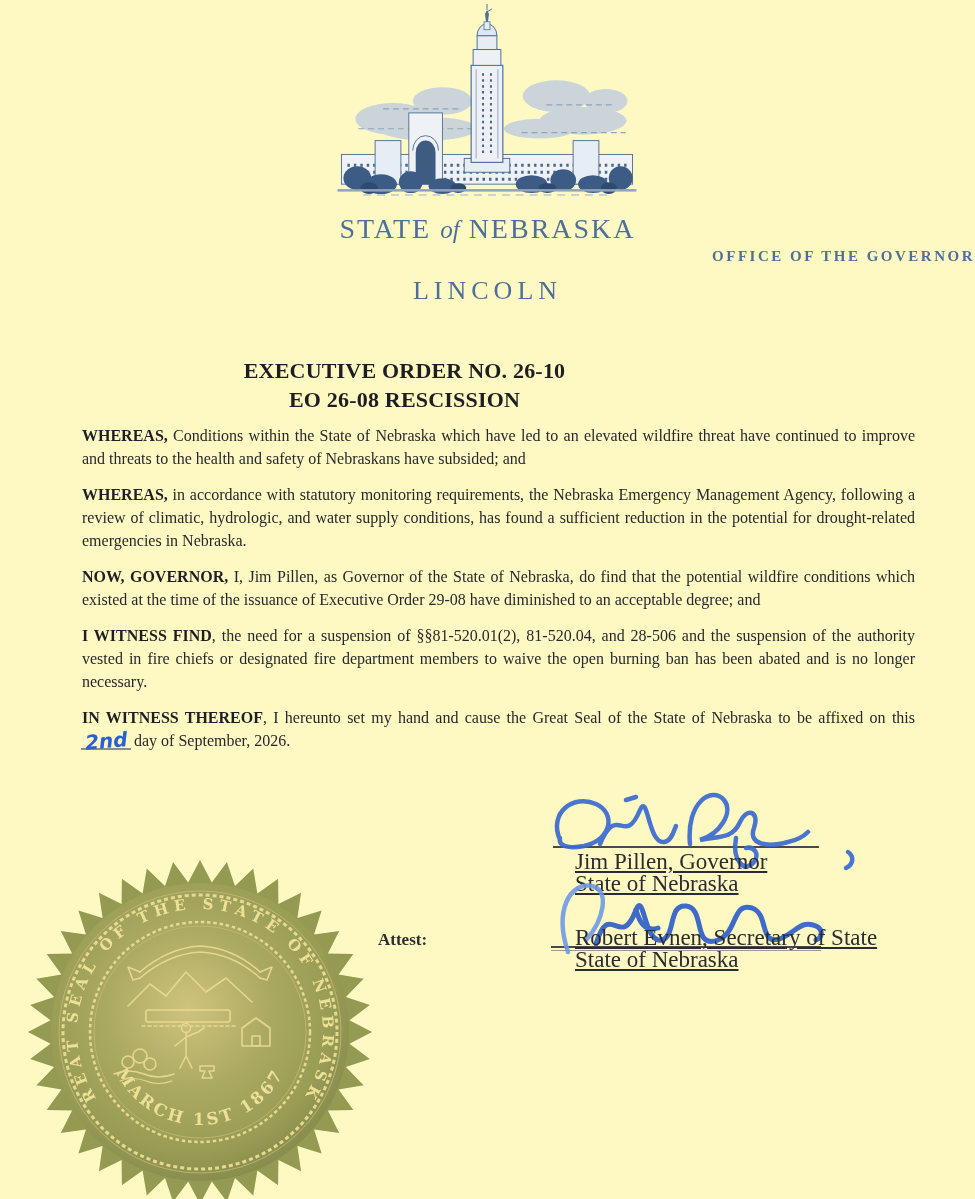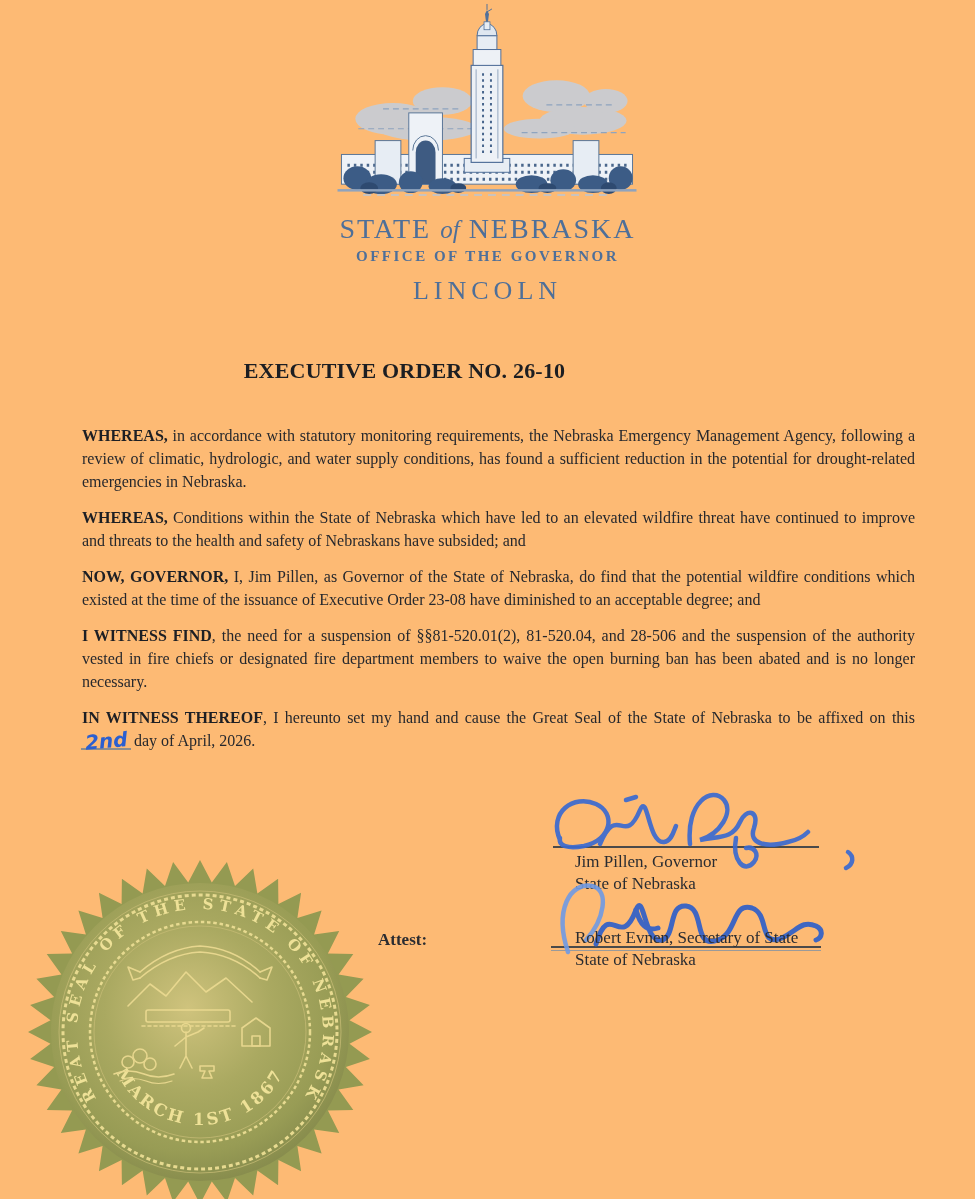--- a/index.html
+++ b/index.html
@@ -1,48 +1,48 @@
 <!DOCTYPE html>
 <html><head>
 <meta charset="utf-8">
 <style>
   html,body{margin:0;padding:0;}
   body{background:#ffffff;}
   .page{
     position:relative;
     width:975px;height:1199px;
-    background:#fdba74;
+    background:#fef9c3;
     overflow:hidden;
     font-family:"Liberation Serif", serif;
     color:#24262b;
   }
   
   .capitol{position:absolute;left:322px;top:2px;width:330px;height:198px;}
   .letterhead{position:absolute;left:0;top:214px;width:975px;text-align:center;color:#4e6f99;}
   .state-line{font-size:28px;letter-spacing:2px;line-height:30px;}
   .state-line .of{font-style:italic;font-size:25px;letter-spacing:0;text-transform:none;}
-  .office-line{font-size:15px;font-weight:bold;letter-spacing:2.5px;line-height:17px;margin-top:3px;}
+  .office-line{font-size:15px;font-weight:bold;letter-spacing:2.5px;line-height:17px;margin-top:3px;text-align:right;}
   .city-line{font-size:26px;letter-spacing:5px;line-height:28px;margin-top:12px;}
   
   .eo-title{position:absolute;left:0;top:356px;width:809px;text-align:center;
     font-weight:bold;font-size:22px;line-height:29px;color:#1c1e22;letter-spacing:.2px;}
   
   .doc-body{position:absolute;left:82px;top:424px;width:833px;
     font-size:16px;line-height:23px;text-align:justify;color:#26282d;}
   .doc-body p{margin:0 0 13px 0;}
   .doc-body b{font-weight:bold;color:#1d1f24;}
   .hand-wrap{display:inline-block;border-bottom:2px solid #8d8d8d;min-width:50px;
     text-align:center;margin:0 3px 0 -1px;line-height:14px;vertical-align:baseline;}
   .hand{display:inline-block;transform:rotate(-5deg);
     font-family:"DejaVu Sans", sans-serif;font-style:italic;font-weight:bold;
     font-size:20px;color:#2b5fd0;letter-spacing:0;position:relative;top:2px;}
   
   .sig-rule{position:absolute;height:0;border-top:2px solid #4a4a4a;}
   .sig-rule.double{height:2px;border-bottom:1px solid #9a9a9a;}
-  .sig-text{position:absolute;font-size:17px;line-height:22px;color:#2a2c31;}
+  .sig-text{position:absolute;font-size:23px;line-height:22px;color:#2a2c31;text-decoration:underline;}
   .attest{position:absolute;left:378px;top:930px;font-size:17px;color:#2a2c31;font-weight:bold;}
   .sig-svg{position:absolute;pointer-events:none;}
   
   .seal{position:absolute;left:28px;top:860px;width:344px;height:344px;}
   .seal text{font-family:"DejaVu Serif", serif;font-weight:bold;fill:#eee197;}
 </style>
 </head>
 <body>
 
 <div class="page">
@@ -121,28 +121,29 @@
       <span>STATE</span>
       <span class="of">of</span>
       <span>NEBRASKA</span>
     </div>
     <div class="office-line">OFFICE OF THE GOVERNOR</div>
     <div class="city-line">LINCOLN</div>
   </div>
 
   <div class="eo-title">
     <div>EXECUTIVE ORDER NO. 26-10</div>
+    <div>EO 26-08 RESCISSION</div>
   </div>
 
   <div class="doc-body">
+    <p><b>WHEREAS,</b><span> Conditions within the State of Nebraska which have led to an elevated wildfire threat have continued to improve and threats to the health and safety of Nebraskans have subsided; and</span></p>
     <p><b>WHEREAS,</b><span> in accordance with statutory monitoring requirements, the Nebraska Emergency Management Agency, following a review of climatic, hydrologic, and water supply conditions, has found a sufficient reduction in the potential for drought-related emergencies in Nebraska.</span></p>
-    <p><b>WHEREAS,</b><span> Conditions within the State of Nebraska which have led to an elevated wildfire threat have continued to improve and threats to the health and safety of Nebraskans have subsided; and</span></p>
-    <p><b>NOW, GOVERNOR,</b><span> I, Jim Pillen, as Governor of the State of Nebraska, do find that the potential wildfire conditions which existed at the time of the issuance of Executive Order 23-08 have diminished to an acceptable degree; and</span></p>
+    <p><b>NOW, GOVERNOR,</b><span> I, Jim Pillen, as Governor of the State of Nebraska, do find that the potential wildfire conditions which existed at the time of the issuance of Executive Order 29-08 have diminished to an acceptable degree; and</span></p>
     <p><b>I WITNESS FIND</b><span>, the need for a suspension of §§81-520.01(2), 81-520.04, and 28-506 and the suspension of the authority vested in fire chiefs or designated fire department members to waive the open burning ban has been abated and is no longer necessary.</span></p>
-    <p><b>IN WITNESS THEREOF</b><span>, I hereunto set my hand and cause the Great Seal of the State of Nebraska to be affixed on this</span><span class="hand-wrap"><span class="hand">2nd</span></span><span>day of April, 2026.</span></p>
+    <p><b>IN WITNESS THEREOF</b><span>, I hereunto set my hand and cause the Great Seal of the State of Nebraska to be affixed on this</span><span class="hand-wrap"><span class="hand">2nd</span></span><span>day of September, 2026.</span></p>
   </div>
 
   <div class="sig-rule" style="left:553px;top:846px;width:266px;"></div>
   <svg class="sig-svg" style="left:540px;top:782px;" width="330" height="100" viewBox="0 0 330 100" aria-hidden="true">
     <g fill="none" stroke="#3a6ad1" stroke-width="4.5" stroke-linecap="round" opacity="0.92">
       <path d="M 20 58 C 8 30 34 12 56 22 C 76 31 72 58 44 64 C 28 67 18 64 20 56"></path>
       <path d="M 60 62 C 78 20 84 66 100 28 C 108 10 108 62 124 60 C 132 59 134 48 136 44"></path>
       <path d="M 86 18 l 10 -3"></path>
       <path d="M 150 62 C 146 20 172 4 184 18 C 194 30 180 52 160 58 C 178 54 192 58 200 40 C 206 26 220 28 214 46 C 208 62 226 66 248 60 C 258 58 264 54 268 50"></path>
       <path d="M 196 56 C 192 78 204 92 214 80 C 220 72 214 64 206 66"></path>

